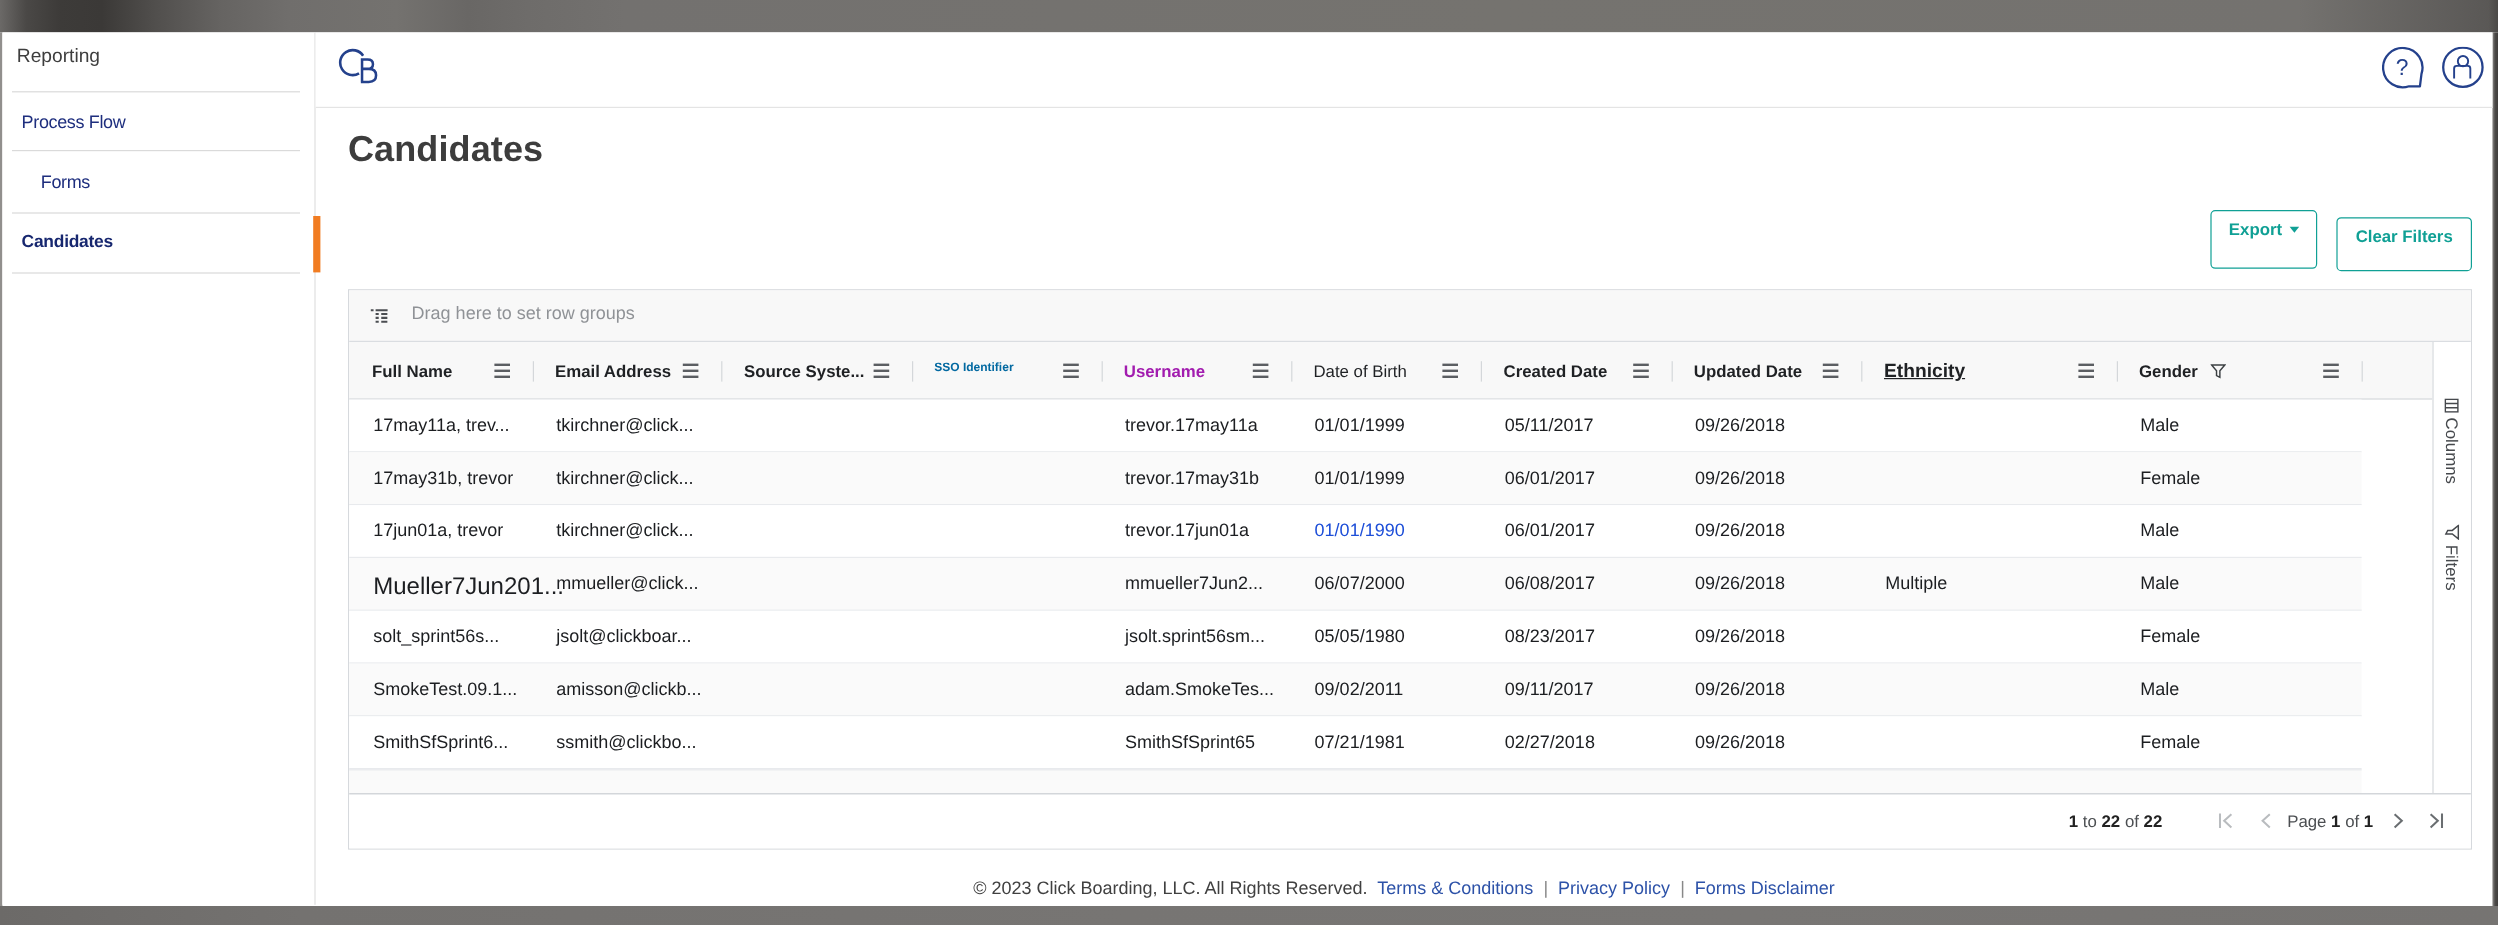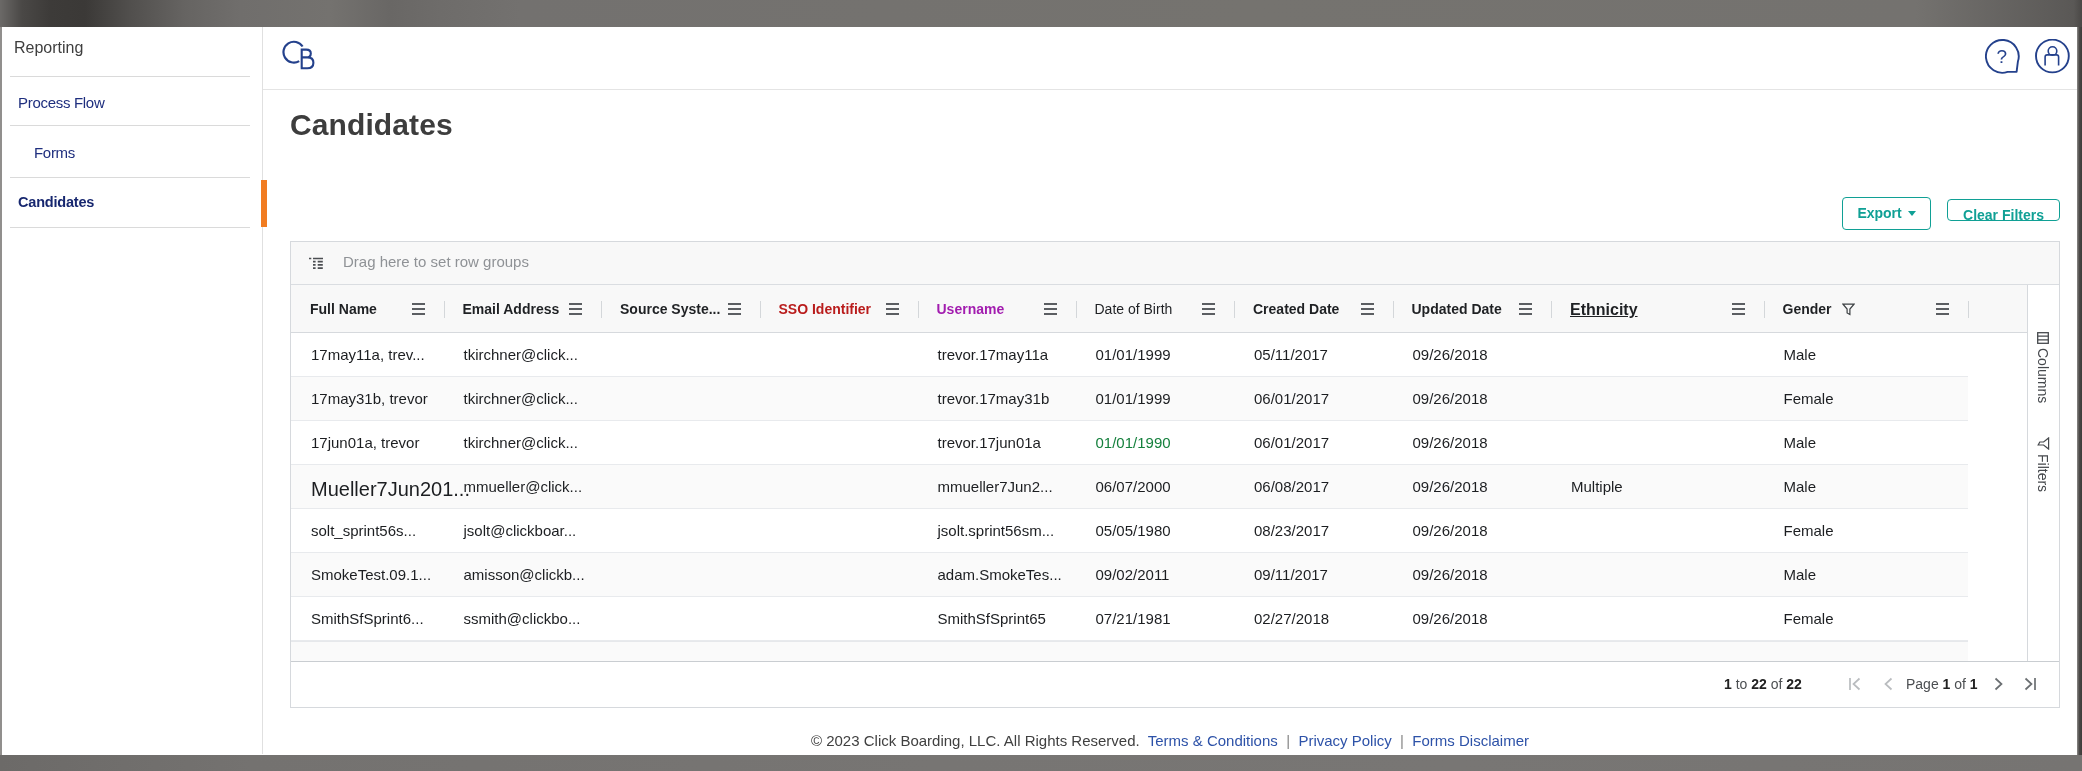--- a/index.html
+++ b/index.html
@@ -33,43 +33,43 @@
 <svg class="abs" style="left:1985px;top:39px;" width="36" height="36" viewBox="0 0 36 36">
 <path d="M 32.9 22.5 A 16.4 16.4 0 1 0 22.6 32.9 L 31.6 32.9 L 32.9 22.5 Z" fill="none" stroke="#24418c" stroke-width="1.9" stroke-linejoin="round"></path>
 <text x="16.8" y="23.5" font-size="19" fill="#24418c" text-anchor="middle" font-family="Liberation Sans,sans-serif">?</text>
 </svg>
 <svg class="abs" style="left:2035px;top:39px;" width="36" height="36" viewBox="0 0 36 36">
 <circle cx="17.4" cy="17" r="16.4" fill="none" stroke="#24418c" stroke-width="1.9"></circle>
 <circle cx="17.5" cy="12" r="4.3" fill="none" stroke="#24418c" stroke-width="1.6"></circle>
 <path d="M10.1 26.4 V18 Q10.1 15.9 12.2 15.9 H21.5 Q23.6 15.9 23.6 18 V26.4" fill="none" stroke="#24418c" stroke-width="1.6"></path>
 </svg>
 <div class="abs" style="left:290px;top:107.5px;font-size:30px;letter-spacing:0.1px;font-weight:bold;color:#3d3d3d;">Candidates</div>
-<div class="btn" style="left:1842px;top:197px;width:89px;height:33px;line-height:30px;">Export <span style="display:inline-block;width:0;height:0;border-left:4px solid transparent;border-right:4px solid transparent;border-top:5px solid #10a095;vertical-align:2px;margin-left:2px;"></span></div>
-<div class="btn" style="left:1947px;top:199px;width:113px;height:22px;line-height:30px;">Clear Filters</div>
+<div class="btn" style="left:1842px;top:175px;width:89px;height:49px;line-height:30px;">Export <span style="display:inline-block;width:0;height:0;border-left:4px solid transparent;border-right:4px solid transparent;border-top:5px solid #10a095;vertical-align:2px;margin-left:2px;"></span></div>
+<div class="btn" style="left:1947px;top:181px;width:113px;height:45px;line-height:30px;">Clear Filters</div>
 <div class="abs" style="left:290px;top:241px;width:1770px;height:467px;box-sizing:border-box;border:1px solid #d6d9dd;background:#fff;"></div>
 <div class="abs" style="left:291px;top:242px;width:1768px;height:43px;background:#f8f8f8;border-bottom:1px solid #dadde1;box-sizing:border-box;"></div>
 <svg class="abs" style="left:308px;top:252px;" width="16" height="18" viewBox="0 0 16 18">
 <g stroke="#4b4e52" stroke-width="1.7" fill="none">
 <path d="M1 6.5 H3.3 M5 6.5 H15"></path>
 <path d="M5 9.7 H7.6 M9.7 9.7 H14.8"></path>
 <path d="M5 12.9 H7.6 M9.7 12.9 H14.8"></path>
 <path d="M5 16.1 H7.6 M9.7 16.1 H14.8"></path>
 </g>
   </svg>
 <div class="abs" style="left:343px;top:253px;font-size:15px;color:#8f9296;">Drag here to set row groups</div>
 <div class="abs" style="left:291px;top:285px;width:1736px;height:48px;background:#f8f8f8;border-bottom:1px solid #d6d9dd;box-sizing:border-box;"></div>
 <div class="abs" style="left:310px;top:301px;font-size:14px;font-weight:bold;color:#1f2124;">Full Name</div>
 <div class="menu3" style="left:411.5px;top:303px;"></div>
 <div class="abs" style="left:462.5px;top:301px;font-size:14px;font-weight:bold;color:#1f2124;">Email Address</div>
 <div class="menu3" style="left:569px;top:303px;"></div>
 <div class="hsep" style="left:443.5px;top:301px;"></div>
 <div class="abs" style="left:620px;top:301px;font-size:14px;font-weight:bold;color:#1f2124;">Source Syste...</div>
 <div class="menu3" style="left:727.5px;top:303px;"></div>
 <div class="hsep" style="left:601px;top:301px;"></div>
-<div class="abs" style="left:778.5px;top:301px;font-size:14px;font-weight:bold;color:#b91c1c;">SSO Identifier</div>
+<div class="abs" style="left:778.5px;top:301px;font-size:10px;font-weight:bold;color:#0369a1;">SSO Identifier</div>
 <div class="menu3" style="left:885.5px;top:303px;"></div>
 <div class="hsep" style="left:759.5px;top:301px;"></div>
 <div class="abs" style="left:936.5px;top:301px;font-size:14px;font-weight:bold;color:#a21caf;">Username</div>
 <div class="menu3" style="left:1043.5px;top:303px;"></div>
 <div class="hsep" style="left:917.5px;top:301px;"></div>
 <div class="abs" style="left:1094.5px;top:301px;font-size:14px;font-weight:normal;color:#1f2124;">Date of Birth</div>
 <div class="menu3" style="left:1202px;top:303px;"></div>
 <div class="hsep" style="left:1075.5px;top:301px;"></div>
 <div class="abs" style="left:1253px;top:301px;font-size:14px;font-weight:bold;color:#1f2124;">Created Date</div>
 <div class="menu3" style="left:1360.5px;top:303px;"></div>
@@ -100,21 +100,21 @@
 <div class="abs" style="left:463.5px;top:390px;font-size:15px;color:#1c1e21;">tkirchner@click...</div>
 <div class="abs" style="left:937.5px;top:390px;font-size:15px;color:#1c1e21;">trevor.17may31b</div>
 <div class="abs" style="left:1095.5px;top:390px;font-size:15px;color:#1c1e21;">01/01/1999</div>
 <div class="abs" style="left:1254px;top:390px;font-size:15px;color:#1c1e21;">06/01/2017</div>
 <div class="abs" style="left:1412.5px;top:390px;font-size:15px;color:#1c1e21;">09/26/2018</div>
 <div class="abs" style="left:1783.5px;top:390px;font-size:15px;color:#1c1e21;">Female</div>
 <div class="abs" style="left:291px;top:421px;width:1677px;height:44px;background:#ffffff;border-bottom:1px solid #e8eaed;box-sizing:border-box;"></div>
 <div class="abs" style="left:311px;top:434px;font-size:15px;color:#1c1e21;">17jun01a, trevor</div>
 <div class="abs" style="left:463.5px;top:434px;font-size:15px;color:#1c1e21;">tkirchner@click...</div>
 <div class="abs" style="left:937.5px;top:434px;font-size:15px;color:#1c1e21;">trevor.17jun01a</div>
-<div class="abs" style="left:1095.5px;top:434px;font-size:15px;color:#15803d;">01/01/1990</div>
+<div class="abs" style="left:1095.5px;top:434px;font-size:15px;color:#1d4ed8;">01/01/1990</div>
 <div class="abs" style="left:1254px;top:434px;font-size:15px;color:#1c1e21;">06/01/2017</div>
 <div class="abs" style="left:1412.5px;top:434px;font-size:15px;color:#1c1e21;">09/26/2018</div>
 <div class="abs" style="left:1783.5px;top:434px;font-size:15px;color:#1c1e21;">Male</div>
 <div class="abs" style="left:291px;top:465px;width:1677px;height:44px;background:#fafafa;border-bottom:1px solid #e8eaed;box-sizing:border-box;"></div>
 <div class="abs" style="left:311px;top:478px;font-size:20px;color:#1c1e21;">Mueller7Jun201...</div>
 <div class="abs" style="left:463.5px;top:478px;font-size:15px;color:#1c1e21;">mmueller@click...</div>
 <div class="abs" style="left:937.5px;top:478px;font-size:15px;color:#1c1e21;">mmueller7Jun2...</div>
 <div class="abs" style="left:1095.5px;top:478px;font-size:15px;color:#1c1e21;">06/07/2000</div>
 <div class="abs" style="left:1254px;top:478px;font-size:15px;color:#1c1e21;">06/08/2017</div>
 <div class="abs" style="left:1412.5px;top:478px;font-size:15px;color:#1c1e21;">09/26/2018</div>

